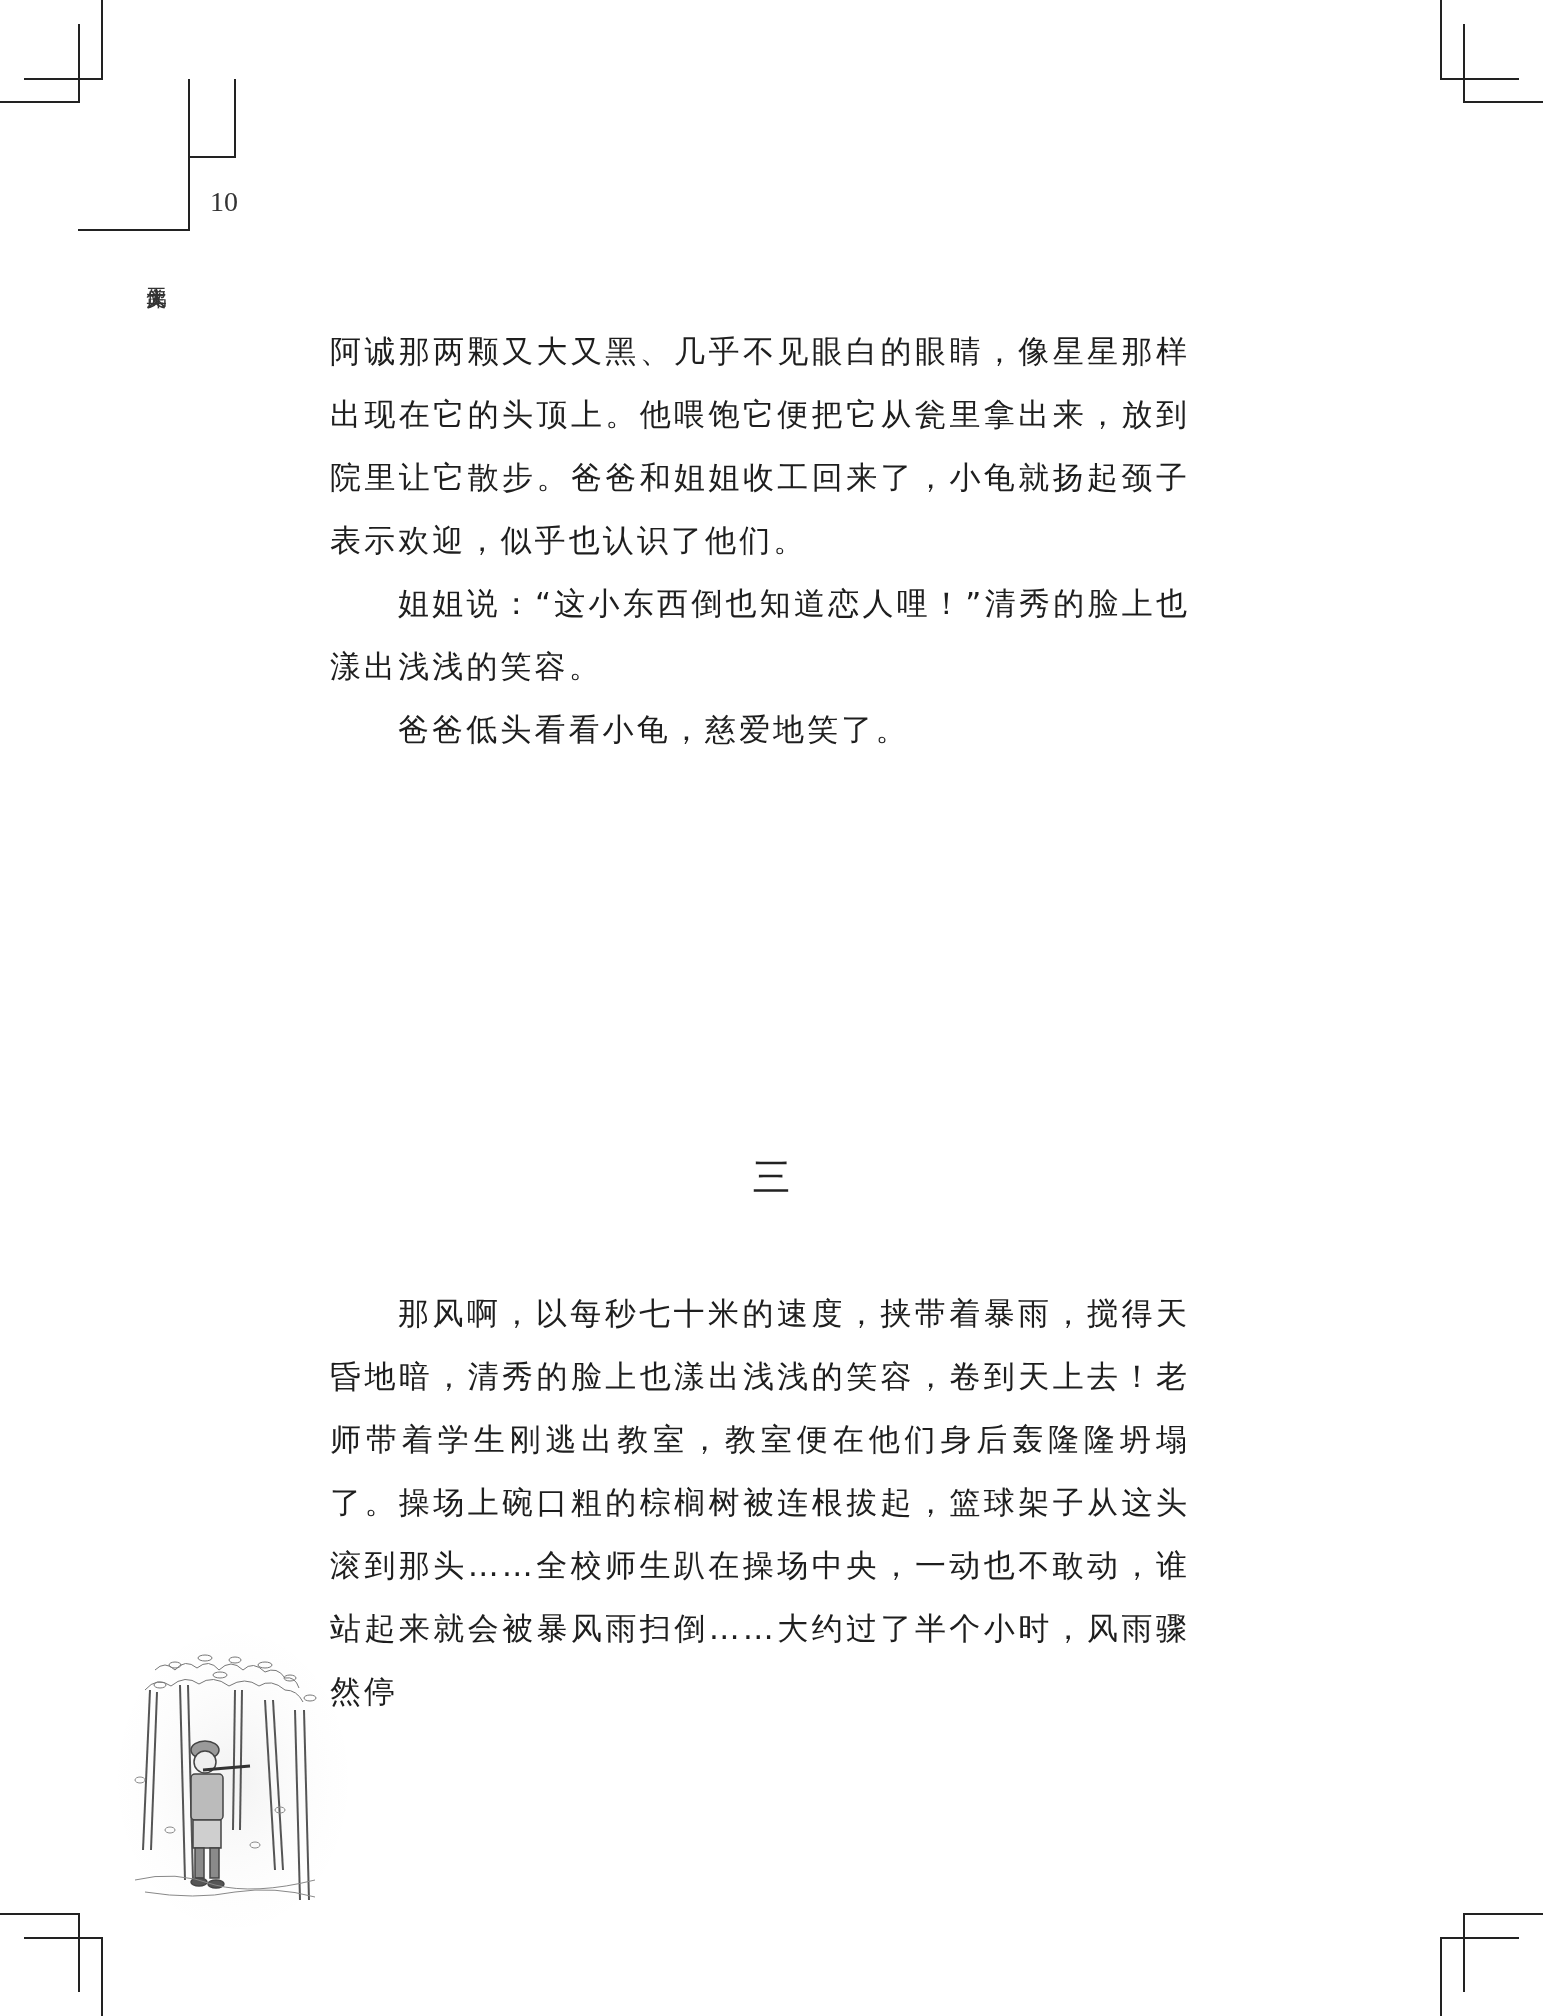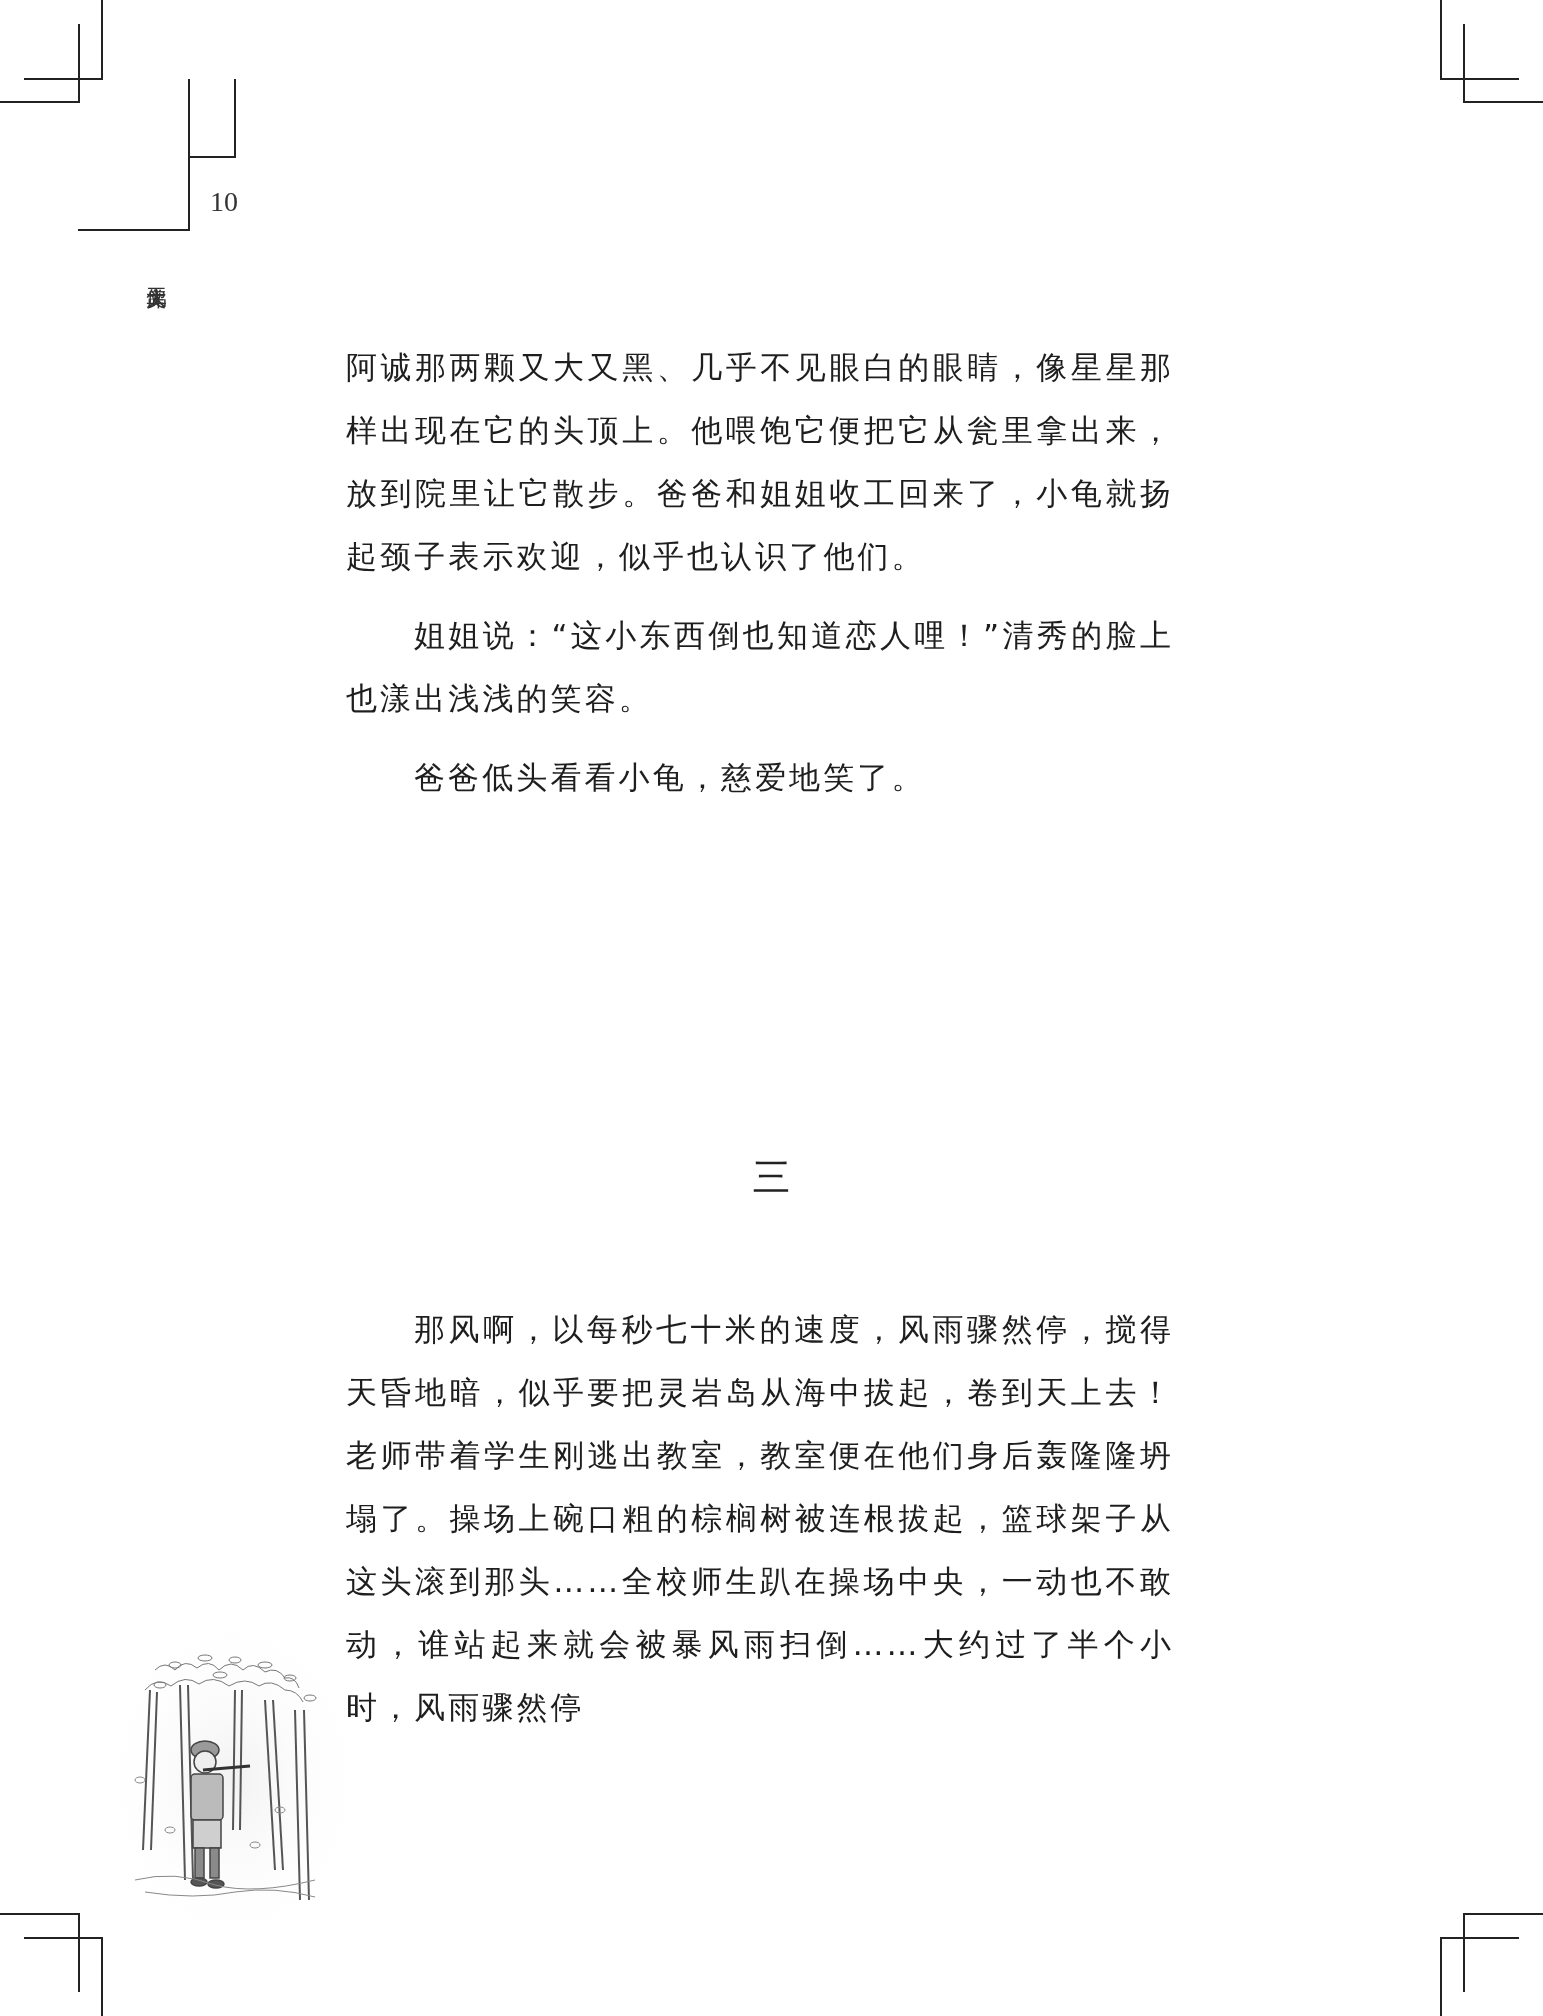--- a/index.html
+++ b/index.html
@@ -21,21 +21,21 @@
       position: absolute; left: 145px; top: 272px; width: 24px;
       font-size: 20px; line-height: 24px; color: #333;
       writing-mode: vertical-rl; letter-spacing: 0px;
     }
 
     .text-block {
       position: absolute; left: 330px; top: 320px; width: 860px;
       font-size: 31px; line-height: 63px; letter-spacing: 3.1px;
       text-align: justify;
     }
-    .text-block p { margin: 16px; }
+    .text-block p { margin: 0; }
     .indent { text-indent: 68px; }
 
     .chapter-heading {
       position: absolute; left: 0; width: 1543px; top: 1152px;
       text-align: center; font-size: 38px; line-height: 50px; color: #222;
     }
 
     .text-block-2 { top: 1282px; }
 
     .illustration {
@@ -85,21 +85,21 @@
 
 <div class="text-block">
   <p>阿诚那两颗又大又黑、几乎不见眼白的眼睛，像星星那样出现在它的头顶上。他喂饱它便把它从瓮里拿出来，放到院里让它散步。爸爸和姐姐收工回来了，小龟就扬起颈子表示欢迎，似乎也认识了他们。</p>
   <p class="indent">姐姐说：“这小东西倒也知道恋人哩！”清秀的脸上也漾出浅浅的笑容。</p>
   <p class="indent">爸爸低头看看小龟，慈爱地笑了。</p>
 </div>
 
 <div class="chapter-heading">三</div>
 
 <div class="text-block text-block-2">
-  <p class="indent">那风啊，以每秒七十米的速度，风雨骤然停，搅得天昏地暗，似乎要把灵岩岛从海中拔起，卷到天上去！老师带着学生刚逃出教室，教室便在他们身后轰隆隆坍塌了。操场上碗口粗的棕榈树被连根拔起，篮球架子从这头滚到那头……全校师生趴在操场中央，一动也不敢动，谁站起来就会被暴风雨扫倒……大约过了半个小时，风雨骤然停</p>
+  <p class="indent">那风啊，以每秒七十米的速度，挟带着暴雨，搅得天昏地暗，清秀的脸上也漾出浅浅的笑容，卷到天上去！老师带着学生刚逃出教室，教室便在他们身后轰隆隆坍塌了。操场上碗口粗的棕榈树被连根拔起，篮球架子从这头滚到那头……全校师生趴在操场中央，一动也不敢动，谁站起来就会被暴风雨扫倒……大约过了半个小时，风雨骤然停</p>
 </div>
 
 <div class="illustration">
   <svg width="235" height="300" viewBox="0 0 235 300">
     <defs>
       <radialGradient id="fog" cx="50%" cy="50%" r="60%">
         <stop offset="0%" stop-color="#f2f2f2"></stop>
         <stop offset="100%" stop-color="#ffffff" stop-opacity="0"></stop>
       </radialGradient>
     </defs>

